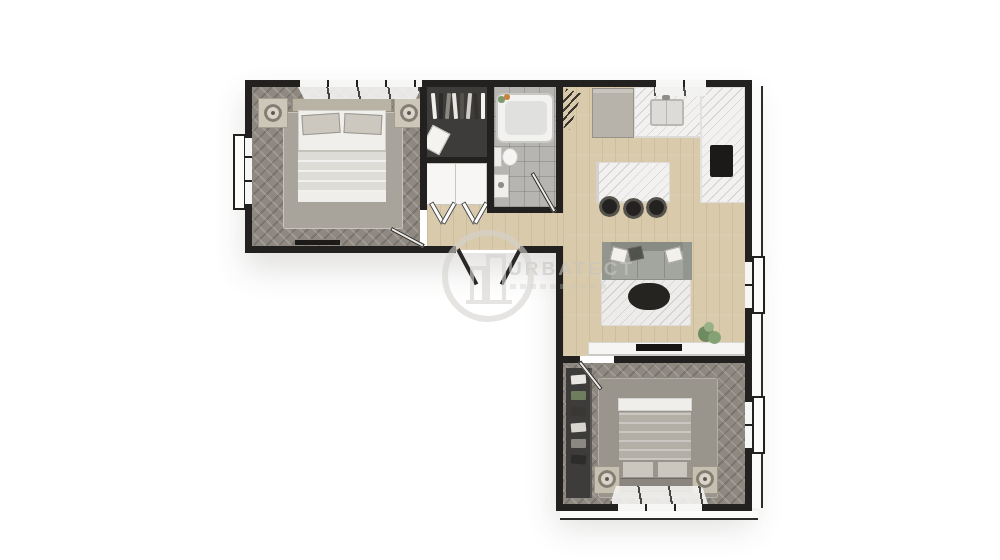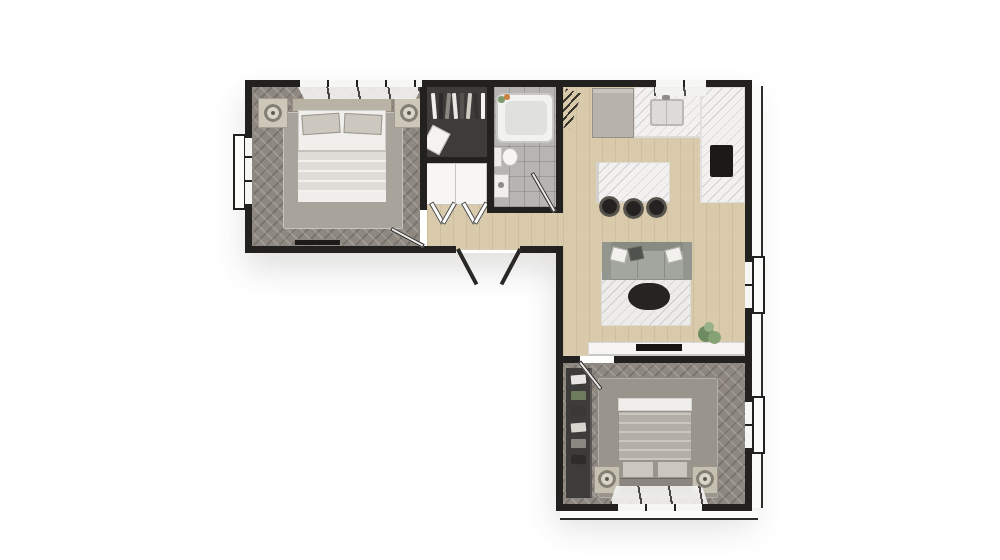--- a/index.html
+++ b/index.html
@@ -189,14 +189,26 @@
   <div class="abs win-h" style="left:654px;top:80px;width:52px;height:7px"></div>
   <div class="abs persp" style="left:654px;top:87px;width:52px;height:9px"></div>
   <div class="abs win-v" style="left:245px;top:138px;width:7px;height:68px"></div>
   <div class="abs sill" style="left:233px;top:134px;width:13px;height:76px"></div>
   <div class="abs win-v" style="left:745px;top:260px;width:7px;height:50px"></div>
   <div class="abs sill" style="left:752px;top:256px;width:13px;height:58px"></div>
   <div class="abs win-v" style="left:745px;top:400px;width:7px;height:50px"></div>
   <div class="abs sill" style="left:752px;top:396px;width:13px;height:58px"></div>
   <div class="abs win-h" style="left:616px;top:504px;width:86px;height:7px"></div>
 
+  <div class="abs watermark" style="left:430px;top:218px;width:240px;height:110px">
+    <svg width="100" height="100" viewBox="0 0 100 100" style="position:absolute;left:8px;top:8px">
+      <circle cx="50" cy="50" r="43" fill="none" stroke="#d6d3cf" stroke-width="6"></circle>
+      <g fill="none" stroke="#d6d3cf" stroke-width="4">
+        <rect x="34" y="42" width="12" height="34"></rect>
+        <rect x="50" y="30" width="16" height="46"></rect>
+        <line x1="28" y1="76" x2="74" y2="76"></line>
+      </g>
+    </svg>
+    <div class="abs wm-text" style="left:78px;top:40px">URBATECT</div>
+    <div class="abs wm-dash" style="left:80px;top:66px;width:96px"></div>
+  </div>
 
 </div>
 
 </body></html>

